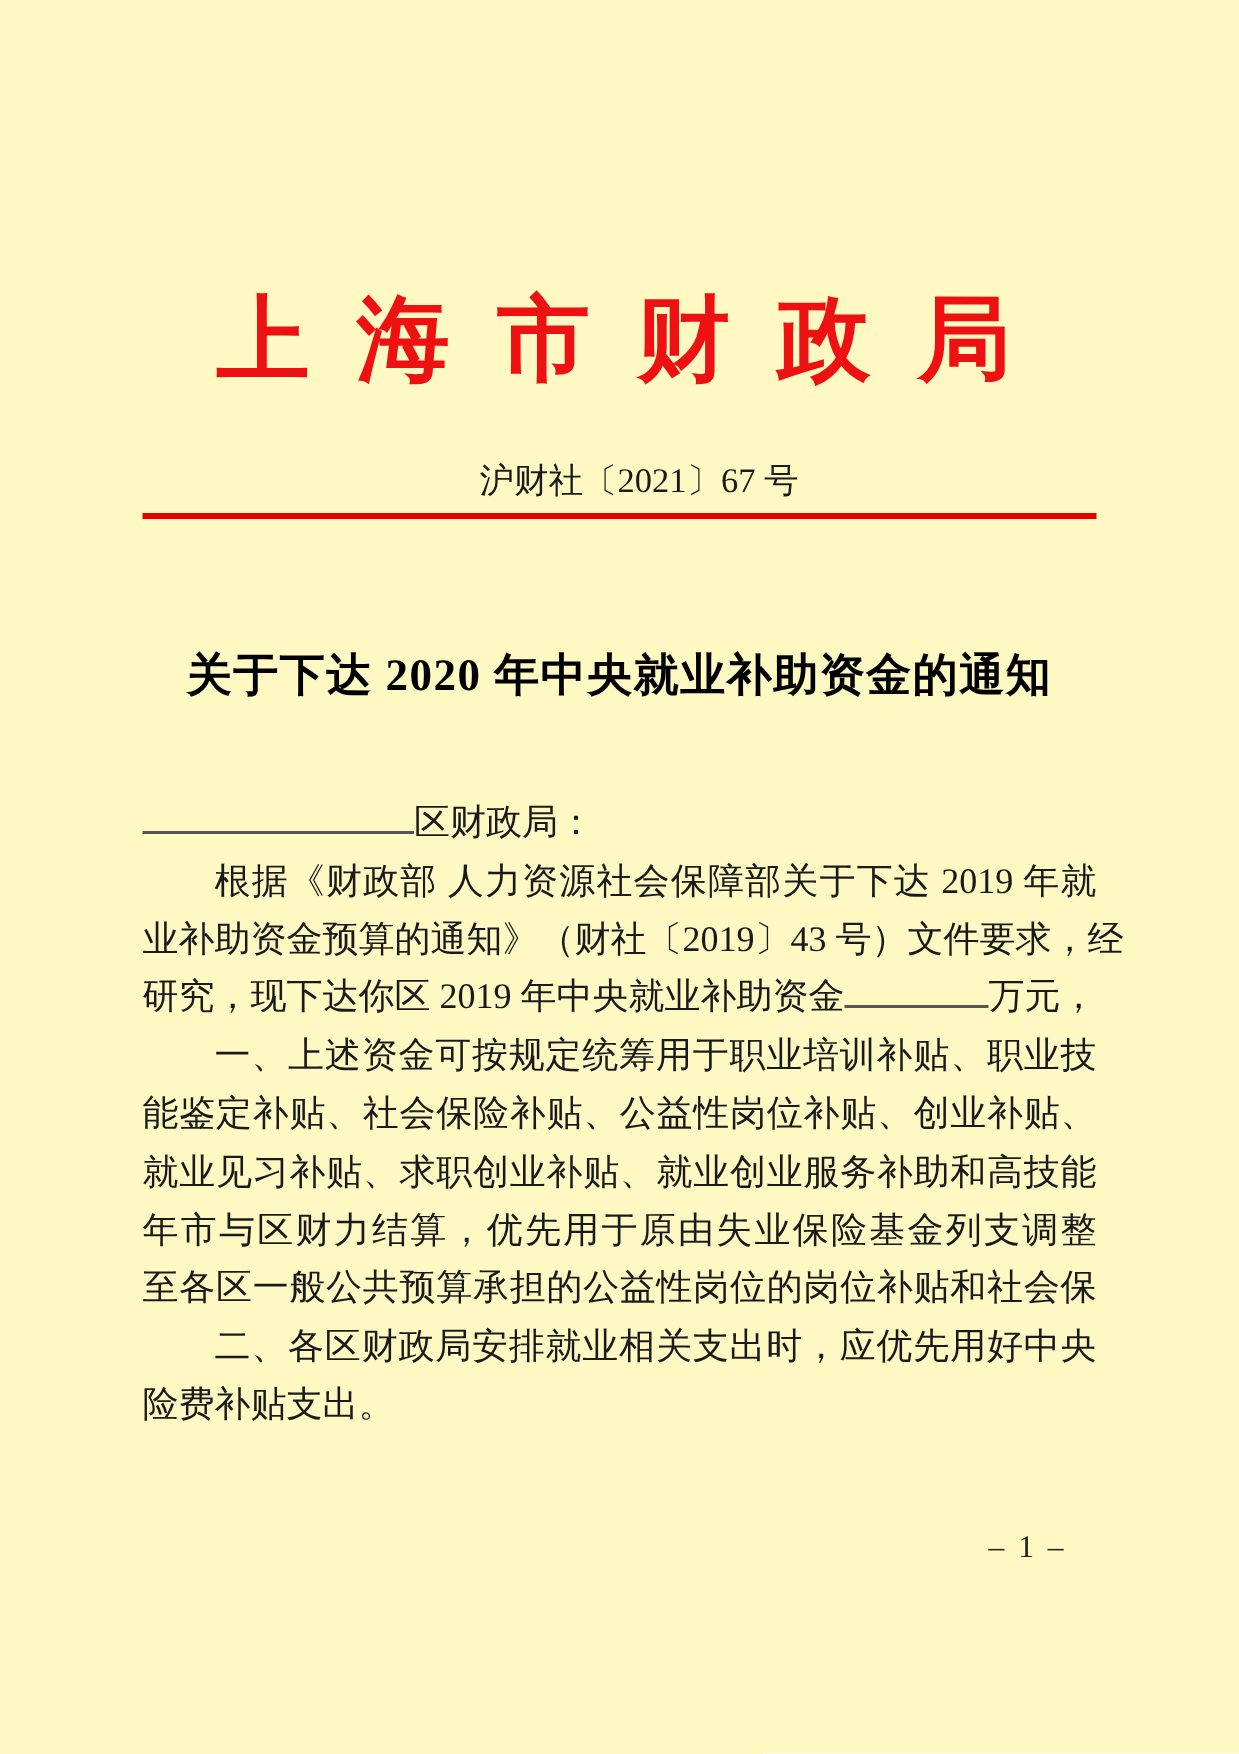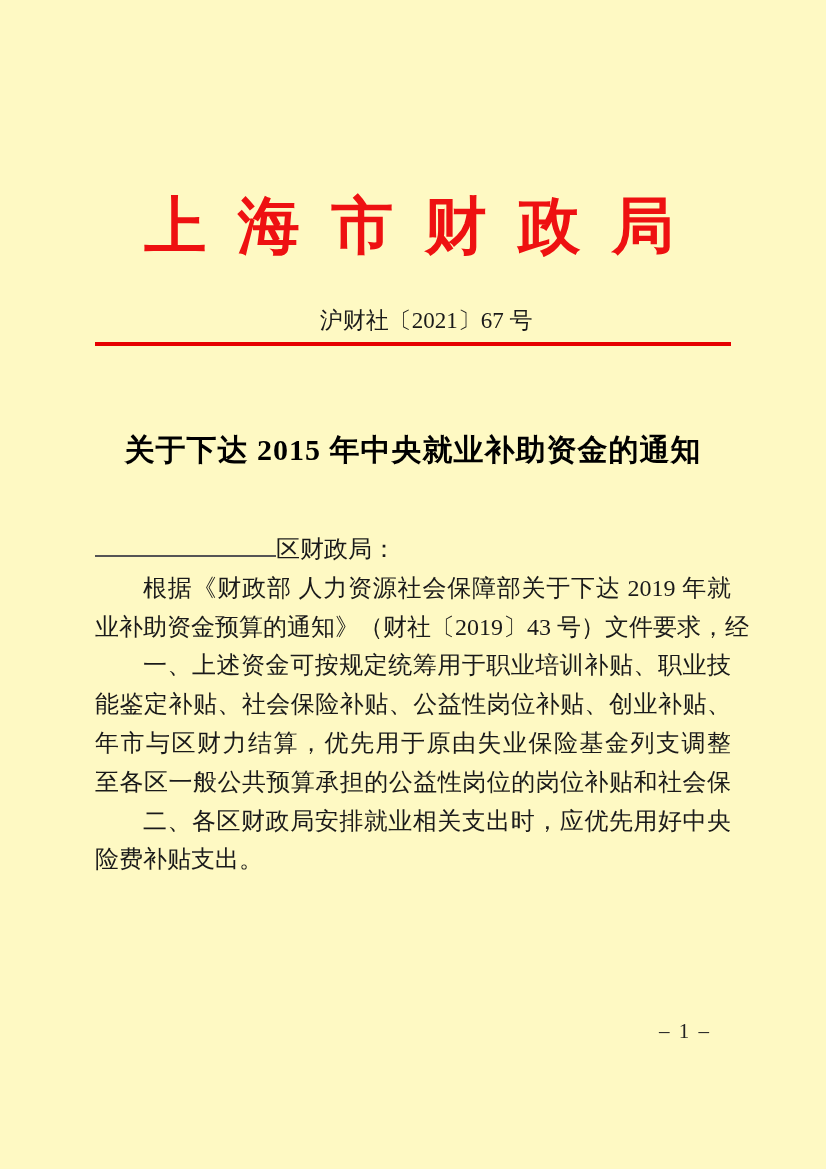--- a/index.html
+++ b/index.html
@@ -85,28 +85,30 @@
 <body>
 
 <div class="page">
 
   <div class="agency">上 海 市 财 政 局</div>
 
   <div class="doc-number">沪财社〔2021〕67 号</div>
 
   <div class="red-rule"></div>
 
-  <div class="doc-title">关于下达 2015 年中央就业补助资金的通知</div>
+  <div class="doc-title">关于下达 2020 年中央就业补助资金的通知</div>
 
   <div class="body-text">
       <div class="line"><span class="blank" style="width: 181px;"></span><span>区财政局：</span></div>
       <div class="line justify indent"><span>根据《财政部 人力资源社会保障部关于下达 2019 年就</span></div>
       <div class="line justify"><span>业补助资金预算的通知》（财社〔2019〕43 号）文件要求，经</span></div>
+      <div class="line justify"><span>研究，现下达你区 2019 年中央就业补助资金</span><span class="blank" style="width: 96px;"></span><span>万元，</span></div>
       <div class="line justify indent"><span>一、上述资金可按规定统筹用于职业培训补贴、职业技</span></div>
       <div class="line justify"><span>能鉴定补贴、社会保险补贴、公益性岗位补贴、创业补贴、</span></div>
+      <div class="line justify"><span>就业见习补贴、求职创业补贴、就业创业服务补助和高技能</span></div>
       <div class="line justify"><span>年市与区财力结算，优先用于原由失业保险基金列支调整</span></div>
       <div class="line justify"><span>至各区一般公共预算承担的公益性岗位的岗位补贴和社会保</span></div>
       <div class="line justify indent"><span>二、各区财政局安排就业相关支出时，应优先用好中央</span></div>
       <div class="line"><span>险费补贴支出。</span></div>
     </div>
 
   <div class="page-number">– 1 –</div>
 
 </div>
 

